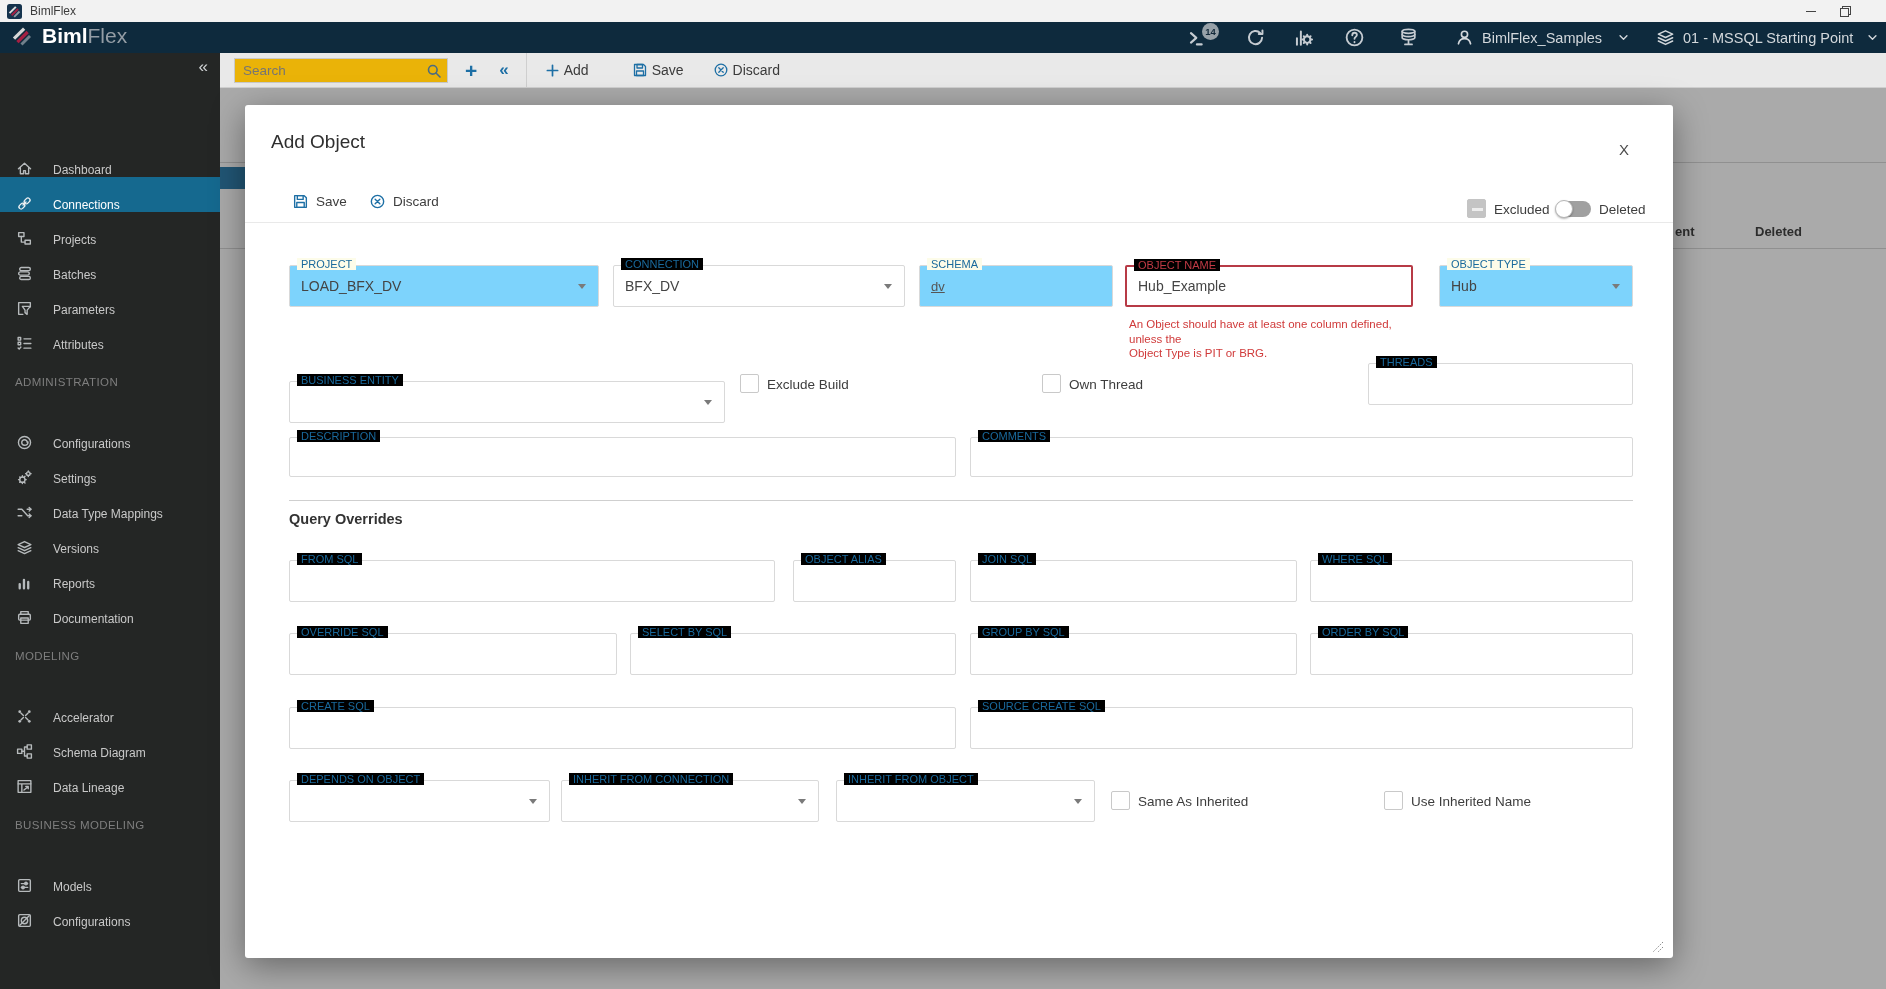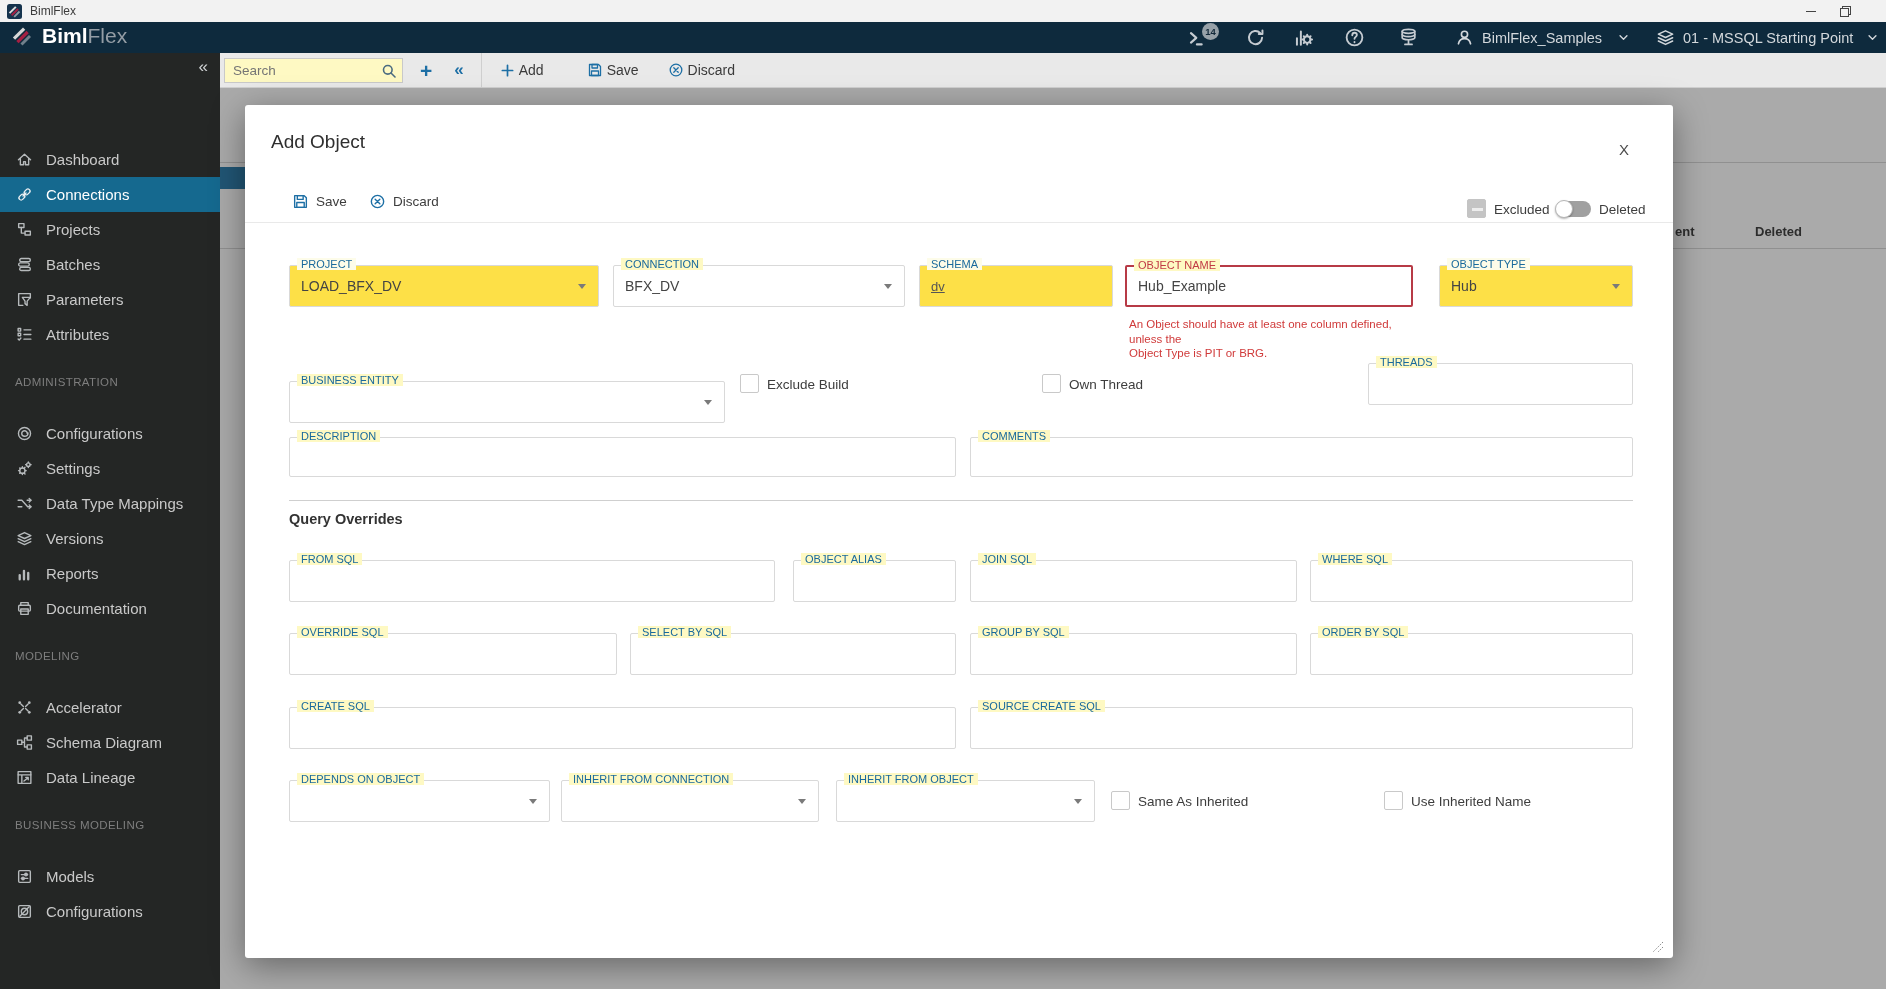--- a/index.html
+++ b/index.html
@@ -21,30 +21,30 @@
   .brand .flex{font-size:21px;color:#949da5}
   .hico{position:absolute;top:5px;color:#c6ccd2}
   .badge{position:absolute;top:-6px;right:-12px;width:17px;height:17px;border-radius:50%;background:#97a1a8;
          color:#13293a;font-size:9.5px;font-weight:bold;display:flex;align-items:center;justify-content:center}
   .hgroup{position:absolute;top:0;height:31px;display:flex;align-items:center;gap:8px;color:#d3d8dc;font-size:14.5px}
 
   
   .sidebar{position:absolute;left:0;top:53px;width:220px;height:936px;background:#242625;}
   .collapse-top{position:absolute;top:4px;right:12px;font-size:17px;color:#d0d3d5;cursor:pointer}
   .nav{position:absolute;top:89px;left:0;right:0}
-  .nav-item{display:flex;align-items:center;height:35px;padding-left:15px;gap:12px;font-size:15px;color:#c9c9c9;cursor:pointer}
+  .nav-item{display:flex;align-items:flex-end;height:35px;padding-left:15px;gap:19px;font-size:12px;color:#c9c9c9;cursor:pointer}
   .nav-item .nico{width:19px;display:flex;justify-content:center;color:#b6babc}
   .nav-item.selected{background:#15698f;color:#fff}
   .nav-item.selected .nico{color:#e9eef1}
   .nav-head{margin:22px 0 26px 0;height:16px;padding-left:15px;font-size:11.5px;letter-spacing:.4px;color:#7e7e7e;display:flex;align-items:center}
 
   
   .toolbar{position:absolute;left:220px;top:53px;width:1666px;height:35px;background:#e9e9e9;border-bottom:1px solid #cfcfcf;
            display:flex;align-items:center;box-sizing:border-box}
-  .searchbox{position:relative;margin-left:4px;width:179px;height:25px;background:#fef9c3;border:1px solid #c9c9c9;box-sizing:border-box}
+  .searchbox{position:relative;margin-left:14px;width:214px;height:25px;background:#eab308;border:1px solid #c9c9c9;box-sizing:border-box}
   .searchbox input{position:absolute;inset:0;border:0;background:transparent;outline:none;padding:0 26px 0 8px;
                    font:13.5px "Liberation Sans",sans-serif;color:#555}
   .searchbox .sic{position:absolute;right:5px;top:4px;color:#4b6c81}
   .tbtn{display:flex;align-items:center;gap:4px;font-size:14px;color:#3b3b3b;cursor:pointer}
   .tbtn .bic{color:#1d6fa5}
   .tdiv{width:1px;height:35px;background:#cfcfcf}
   .guillemet{color:#1d6fa5;font-size:17px;font-weight:bold;cursor:pointer}
   .plus{color:#1d6fa5;font-size:21px;font-weight:bold;cursor:pointer;line-height:1}
 
   
@@ -66,22 +66,22 @@
 
   .cb{position:absolute;width:19px;height:19px;border:1px solid #c9c9c9;border-radius:2px;background:#fff;box-sizing:border-box;cursor:pointer}
   .cb.indet{background:#c4c4c4;border-color:#c4c4c4}
   .cb.indet::after{content:"";position:absolute;left:4px;top:8px;width:11px;height:3px;background:#ededed}
   .cblabel{position:absolute;font-size:13.5px;color:#3d3d3d}
   .toggle{position:absolute;width:34px;height:16px;border-radius:9px;background:#a0a0a0;cursor:pointer}
   .toggle .knob{position:absolute;left:-2px;top:-1px;width:18px;height:18px;border-radius:50%;background:#fff;
                 border:1px solid #b5b5b5;box-sizing:border-box;box-shadow:0 1px 2px rgba(0,0,0,.3)}
 
   .f{position:absolute;height:42px;background:#fff;border:1px solid #d9d9d9;border-radius:2px;box-sizing:border-box}
-  .f .flabel{position:absolute;top:-8px;left:7px;font-size:11px;color:#19699c;background:#fef9c3;padding:0 4px;white-space:nowrap}
-  .f.yellow{background:#fde047}
+  .f .flabel{position:absolute;top:-8px;left:7px;font-size:11px;color:#19699c;background:#000000;padding:0 4px;white-space:nowrap}
+  .f.yellow{background:#7dd3fc}
   .f.yellow .flabel{background:#fdfce9}
   .f.error{border:2px solid #b73a46}
   .f.error .flabel{color:#c13a45}
   .f .val{position:absolute;left:11px;top:0;line-height:40px;font-size:14px;color:#444;white-space:nowrap}
   .f .caret{position:absolute;right:12px;top:18px;width:0;height:0;border-left:4.5px solid transparent;
             border-right:4.5px solid transparent;border-top:5.5px solid #7a7a7a}
   .f input,.f textarea{position:absolute;left:0;top:0;width:100%;height:100%;border:0;background:transparent;outline:none;
             resize:none;box-sizing:border-box;padding:10px 11px;font:14px "Liberation Sans",sans-serif;color:#444}
   .qhead{position:absolute;left:44px;top:406px;font-size:14.5px;font-weight:600;color:#333}
   .errtext{position:absolute;left:884px;top:212px;width:270px;font-size:11.5px;line-height:14.5px;color:#d03a3a}

